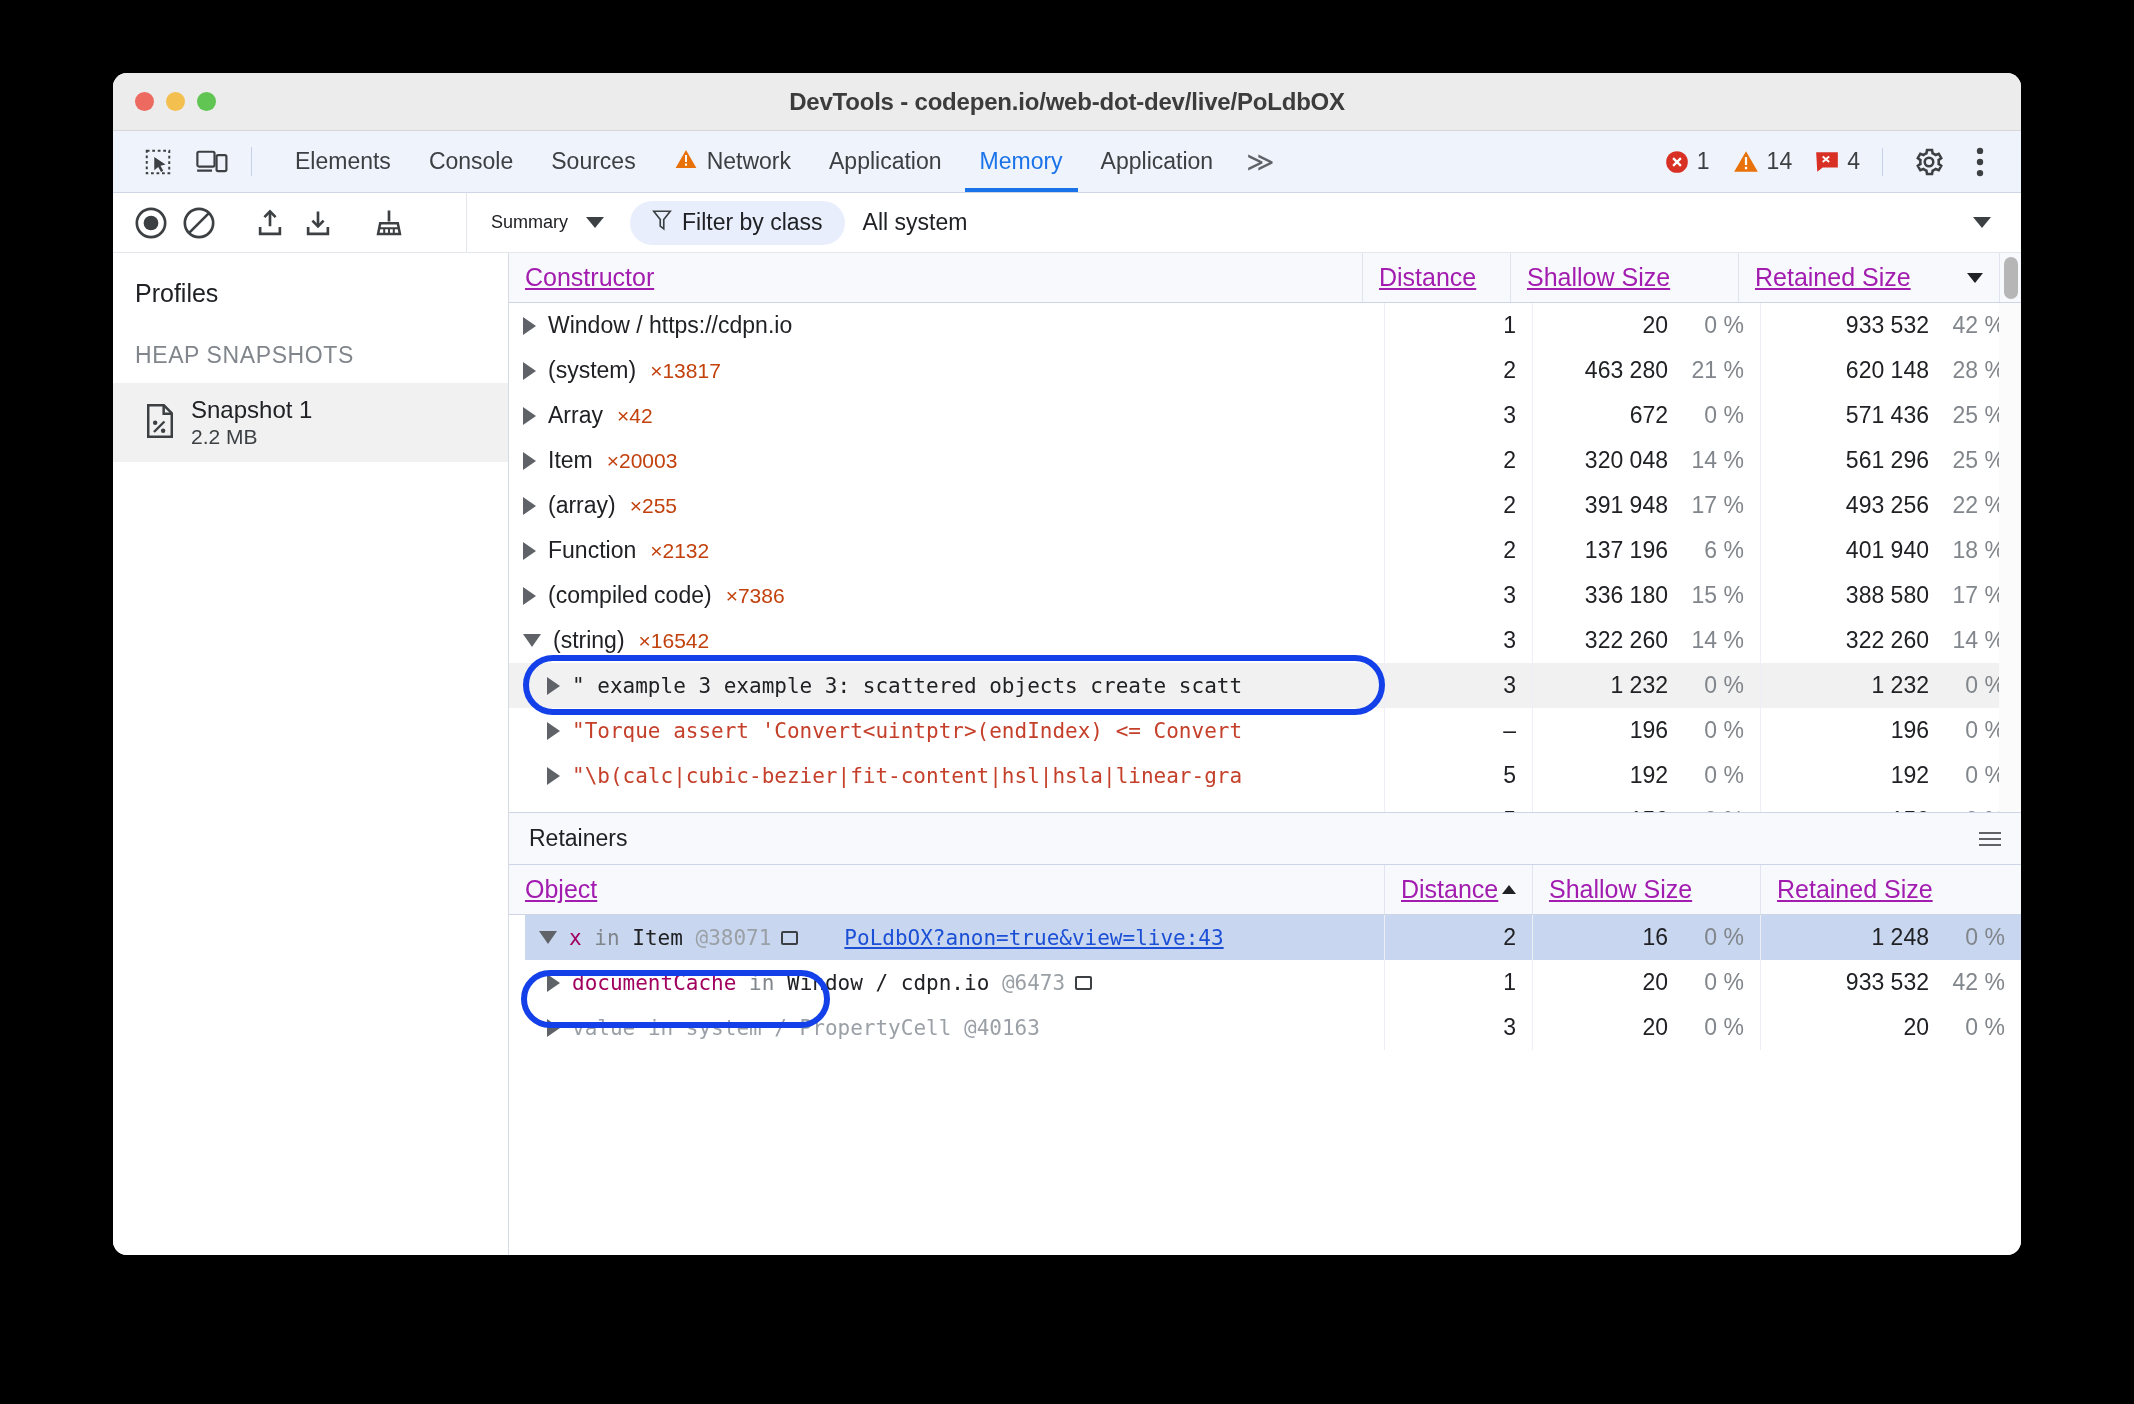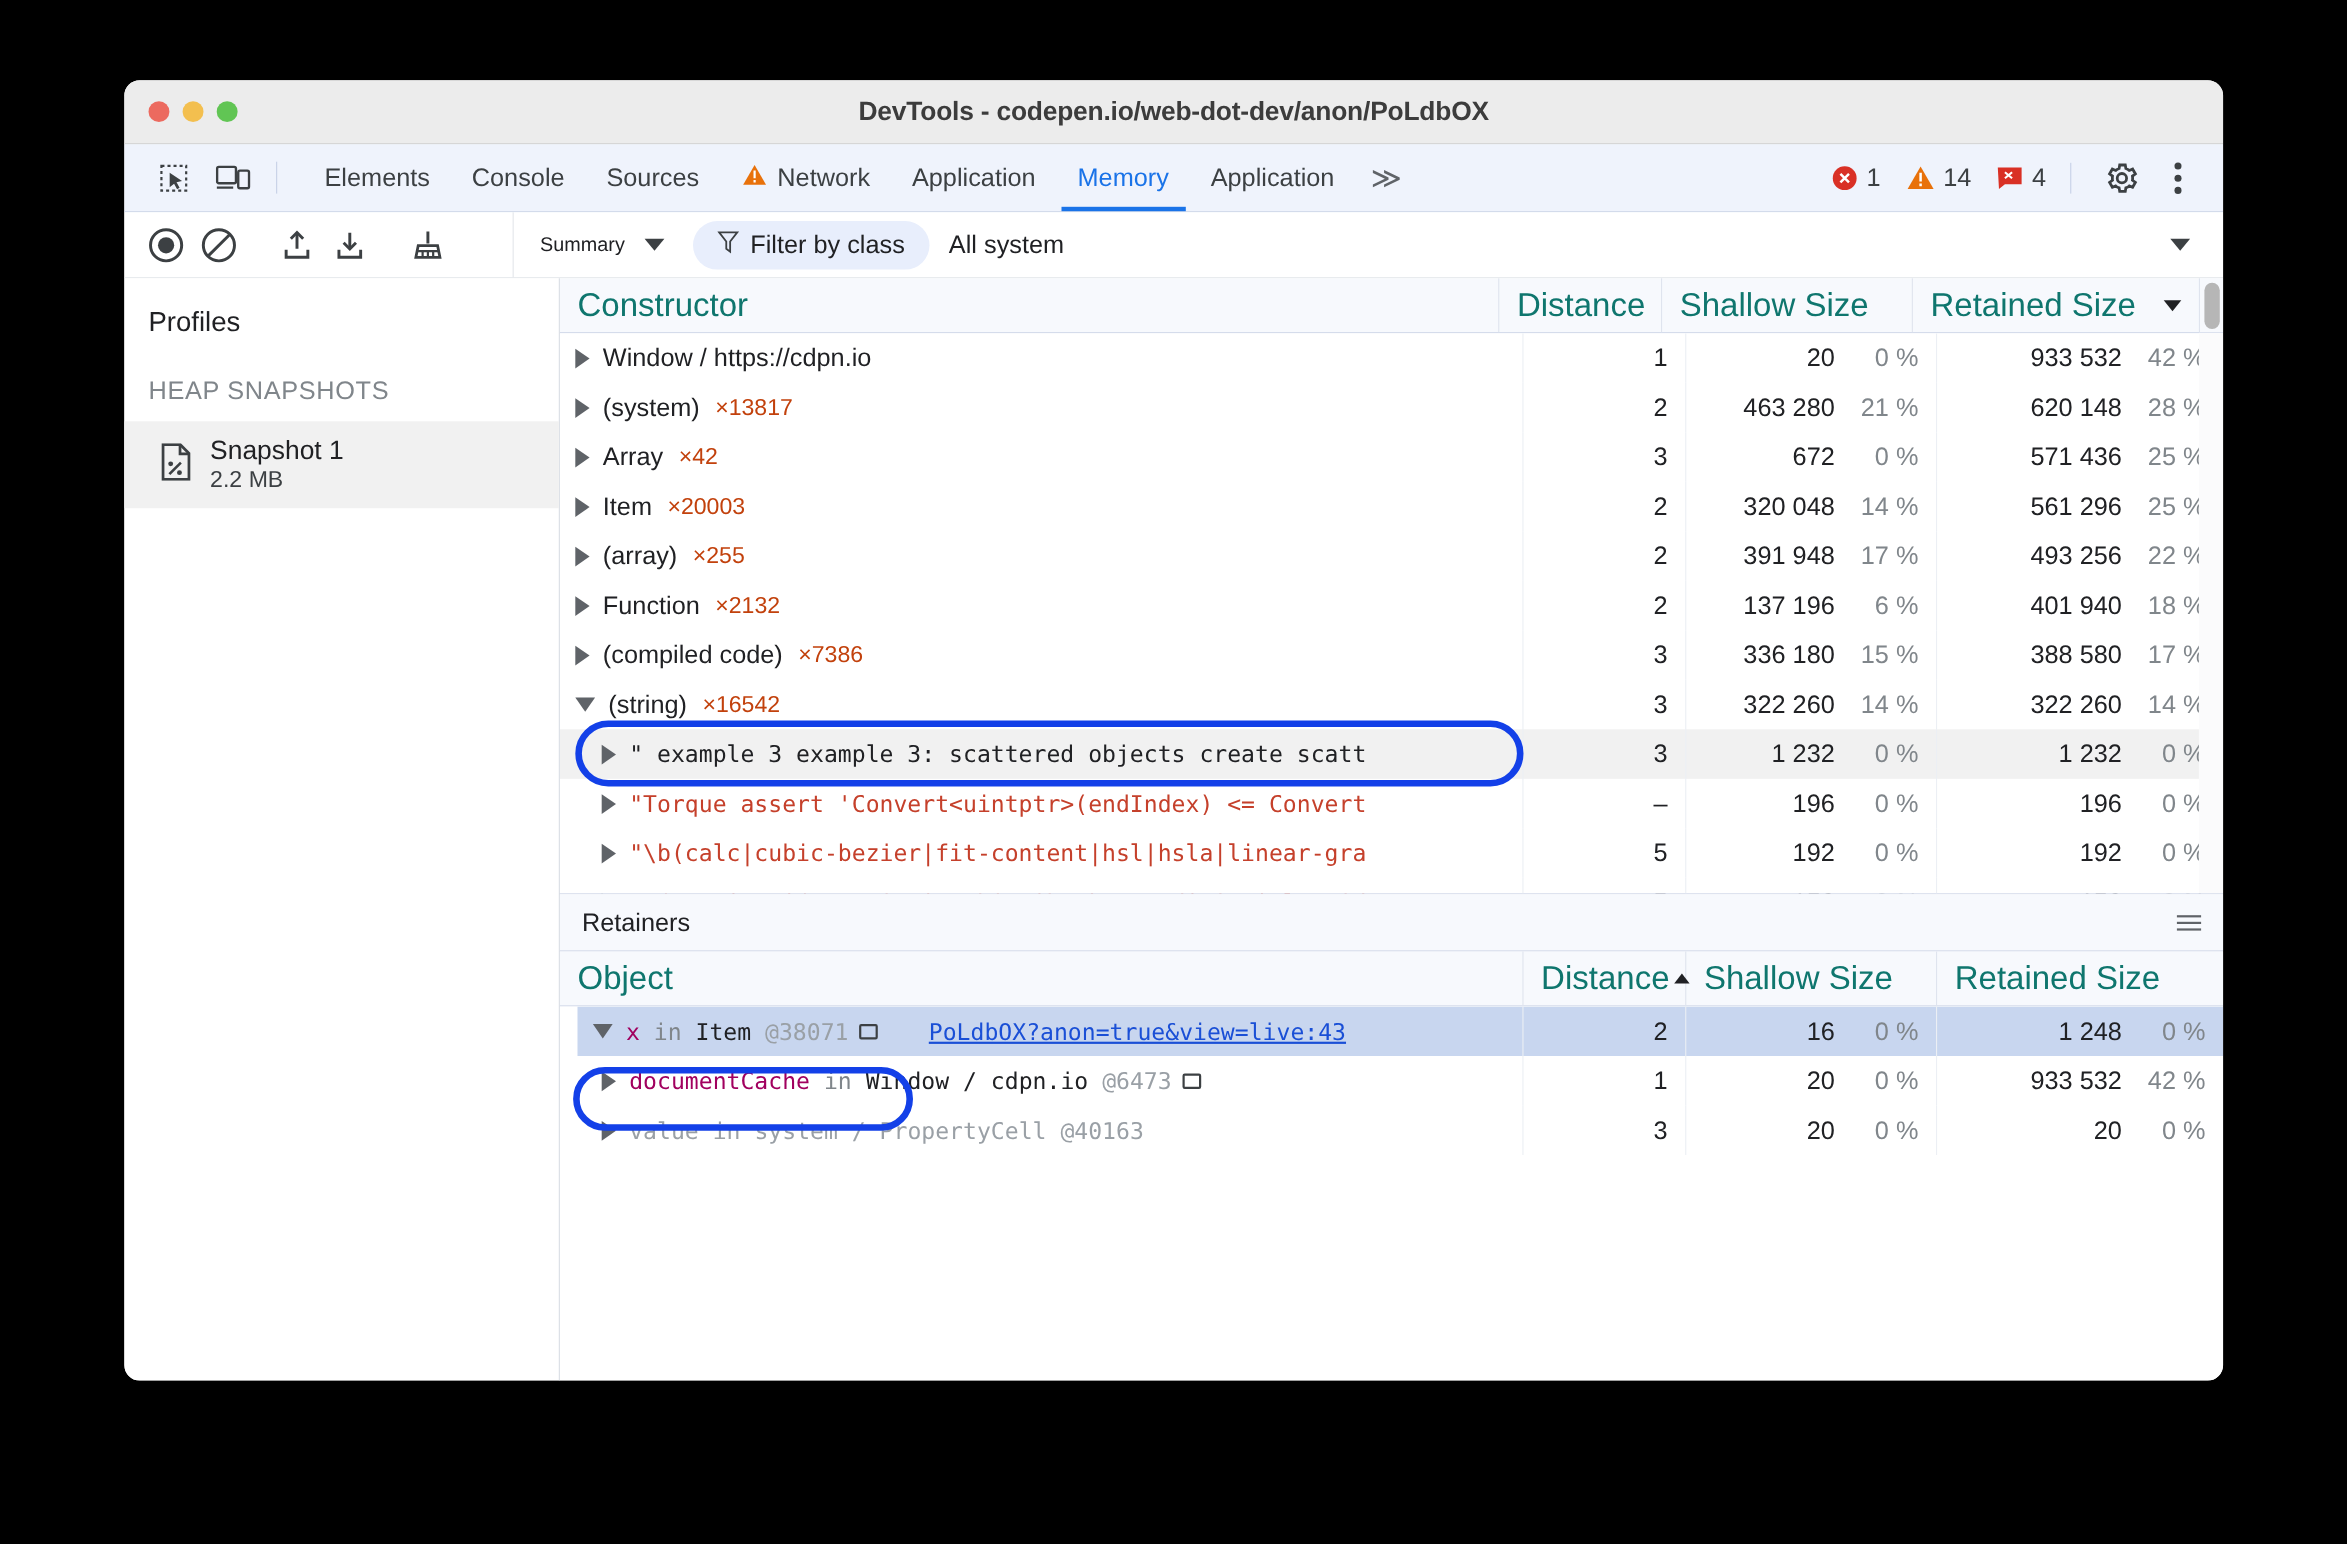--- a/index.html
+++ b/index.html
@@ -192,25 +192,26 @@
   
   .grid { display: flex; flex-direction: column; min-height: 0; }
   .grid-head {
     display: flex;
     background: #f7f9fd;
     border-bottom: 1px solid #cdd5e6;
     height: 50px;
     flex: 0 0 auto;
   }
   .grid-head .th {
-    font-size: 30px; color: #0f766e;
+    font-size: 25px; color: #a21caf;
     display: flex; align-items: center;
     border-right: 1px solid #dfe4ee;
     padding: 0 16px;
     white-space: nowrap;
+    text-decoration: underline;
   }
   .th.c-name { flex: 1; min-width: 0; }
   .th.c-dist { width: 148px; }
   .th.c-shallow { width: 228px; }
   .th.c-retain { width: 260px; border-right: none; }
   .sort-caret-dn {
     width: 0; height: 0; margin-left: auto;
     border-left: 8px solid transparent;
     border-right: 8px solid transparent;
     border-top: 10px solid #202124;
@@ -332,21 +333,21 @@
 <body>
 
 <div id="window">
 
   <div id="titlebar">
     <div class="traffic">
       <div class="dot red"></div>
       <div class="dot yellow"></div>
       <div class="dot green"></div>
     </div>
-    <div id="window-title">DevTools - codepen.io/web-dot-dev/anon/PoLdbOX</div>
+    <div id="window-title">DevTools - codepen.io/web-dot-dev/live/PoLdbOX</div>
   </div>
 
   <div id="tabstrip">
     <div class="tb-iconbtn">
       <svg width="30" height="30" viewBox="0 0 24 24">
         <g fill="none" stroke="#3c4043" stroke-width="1.6" stroke-dasharray="2.2 2.2">
           <path d="M3 3h18v18H3z"></path>
         </g>
         <path d="M9 8l9 6-4 1 2.2 4-1.8 1-2.2-4-3.2 2.6z" fill="#3c4043"></path>
       </svg>

